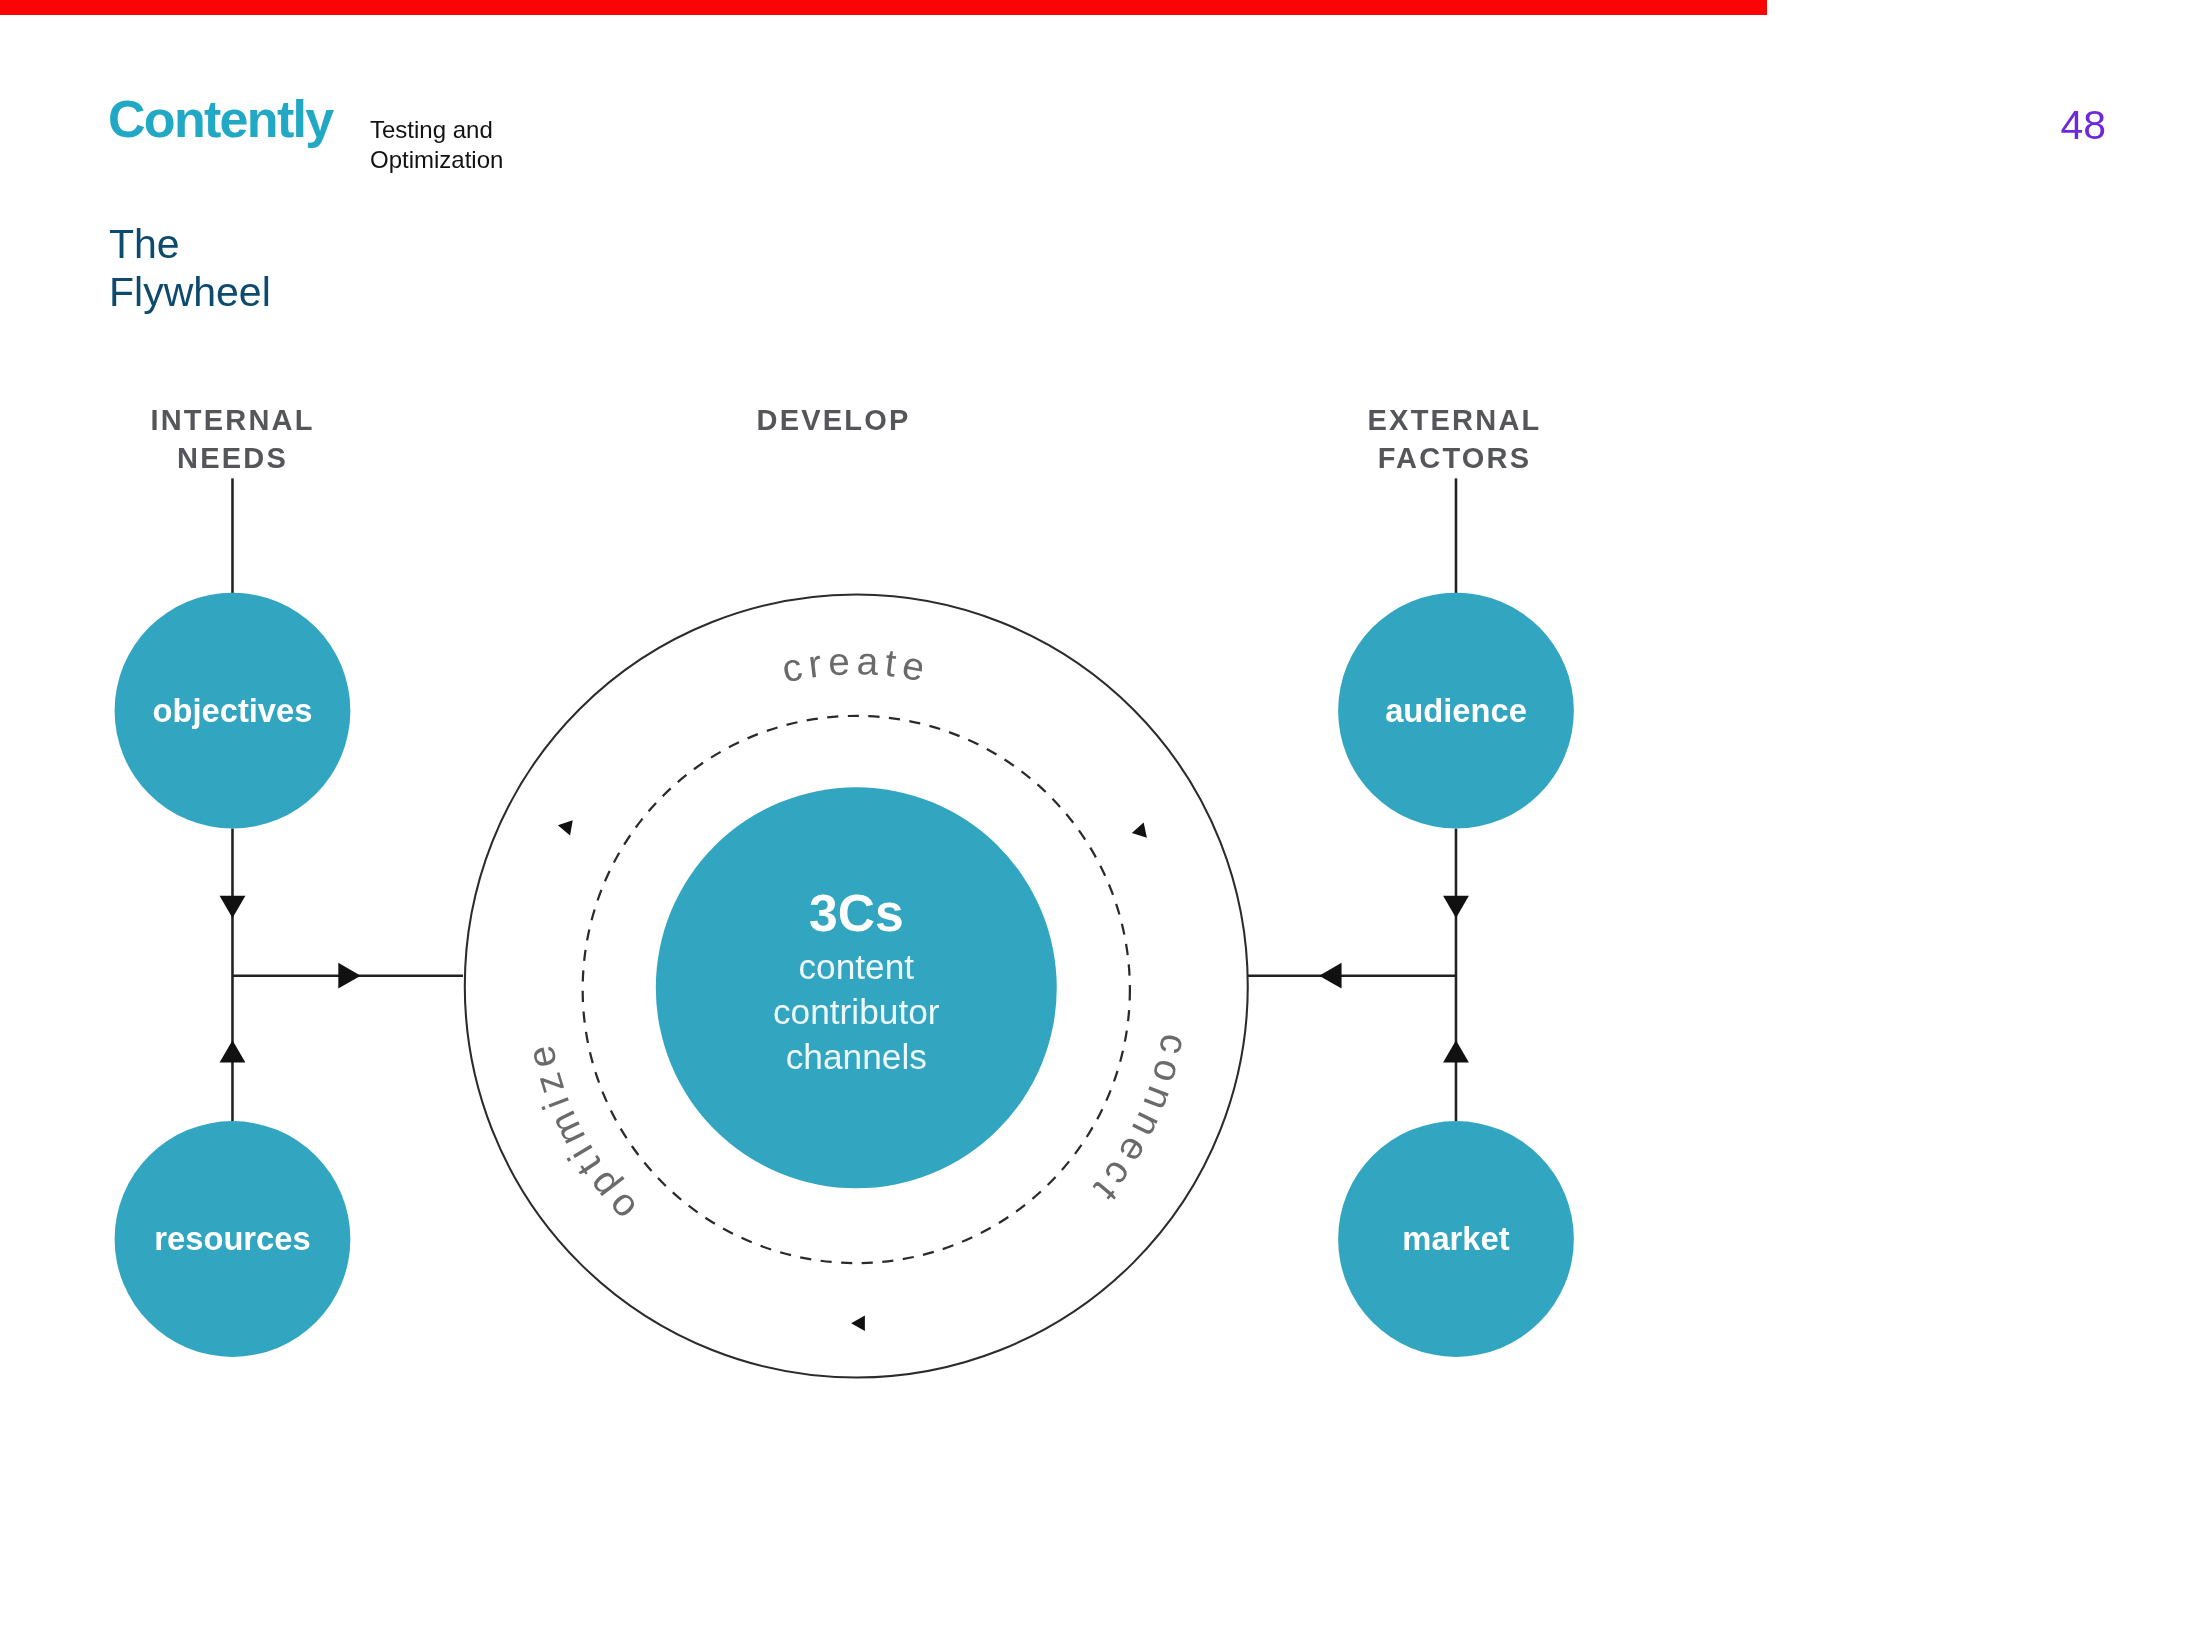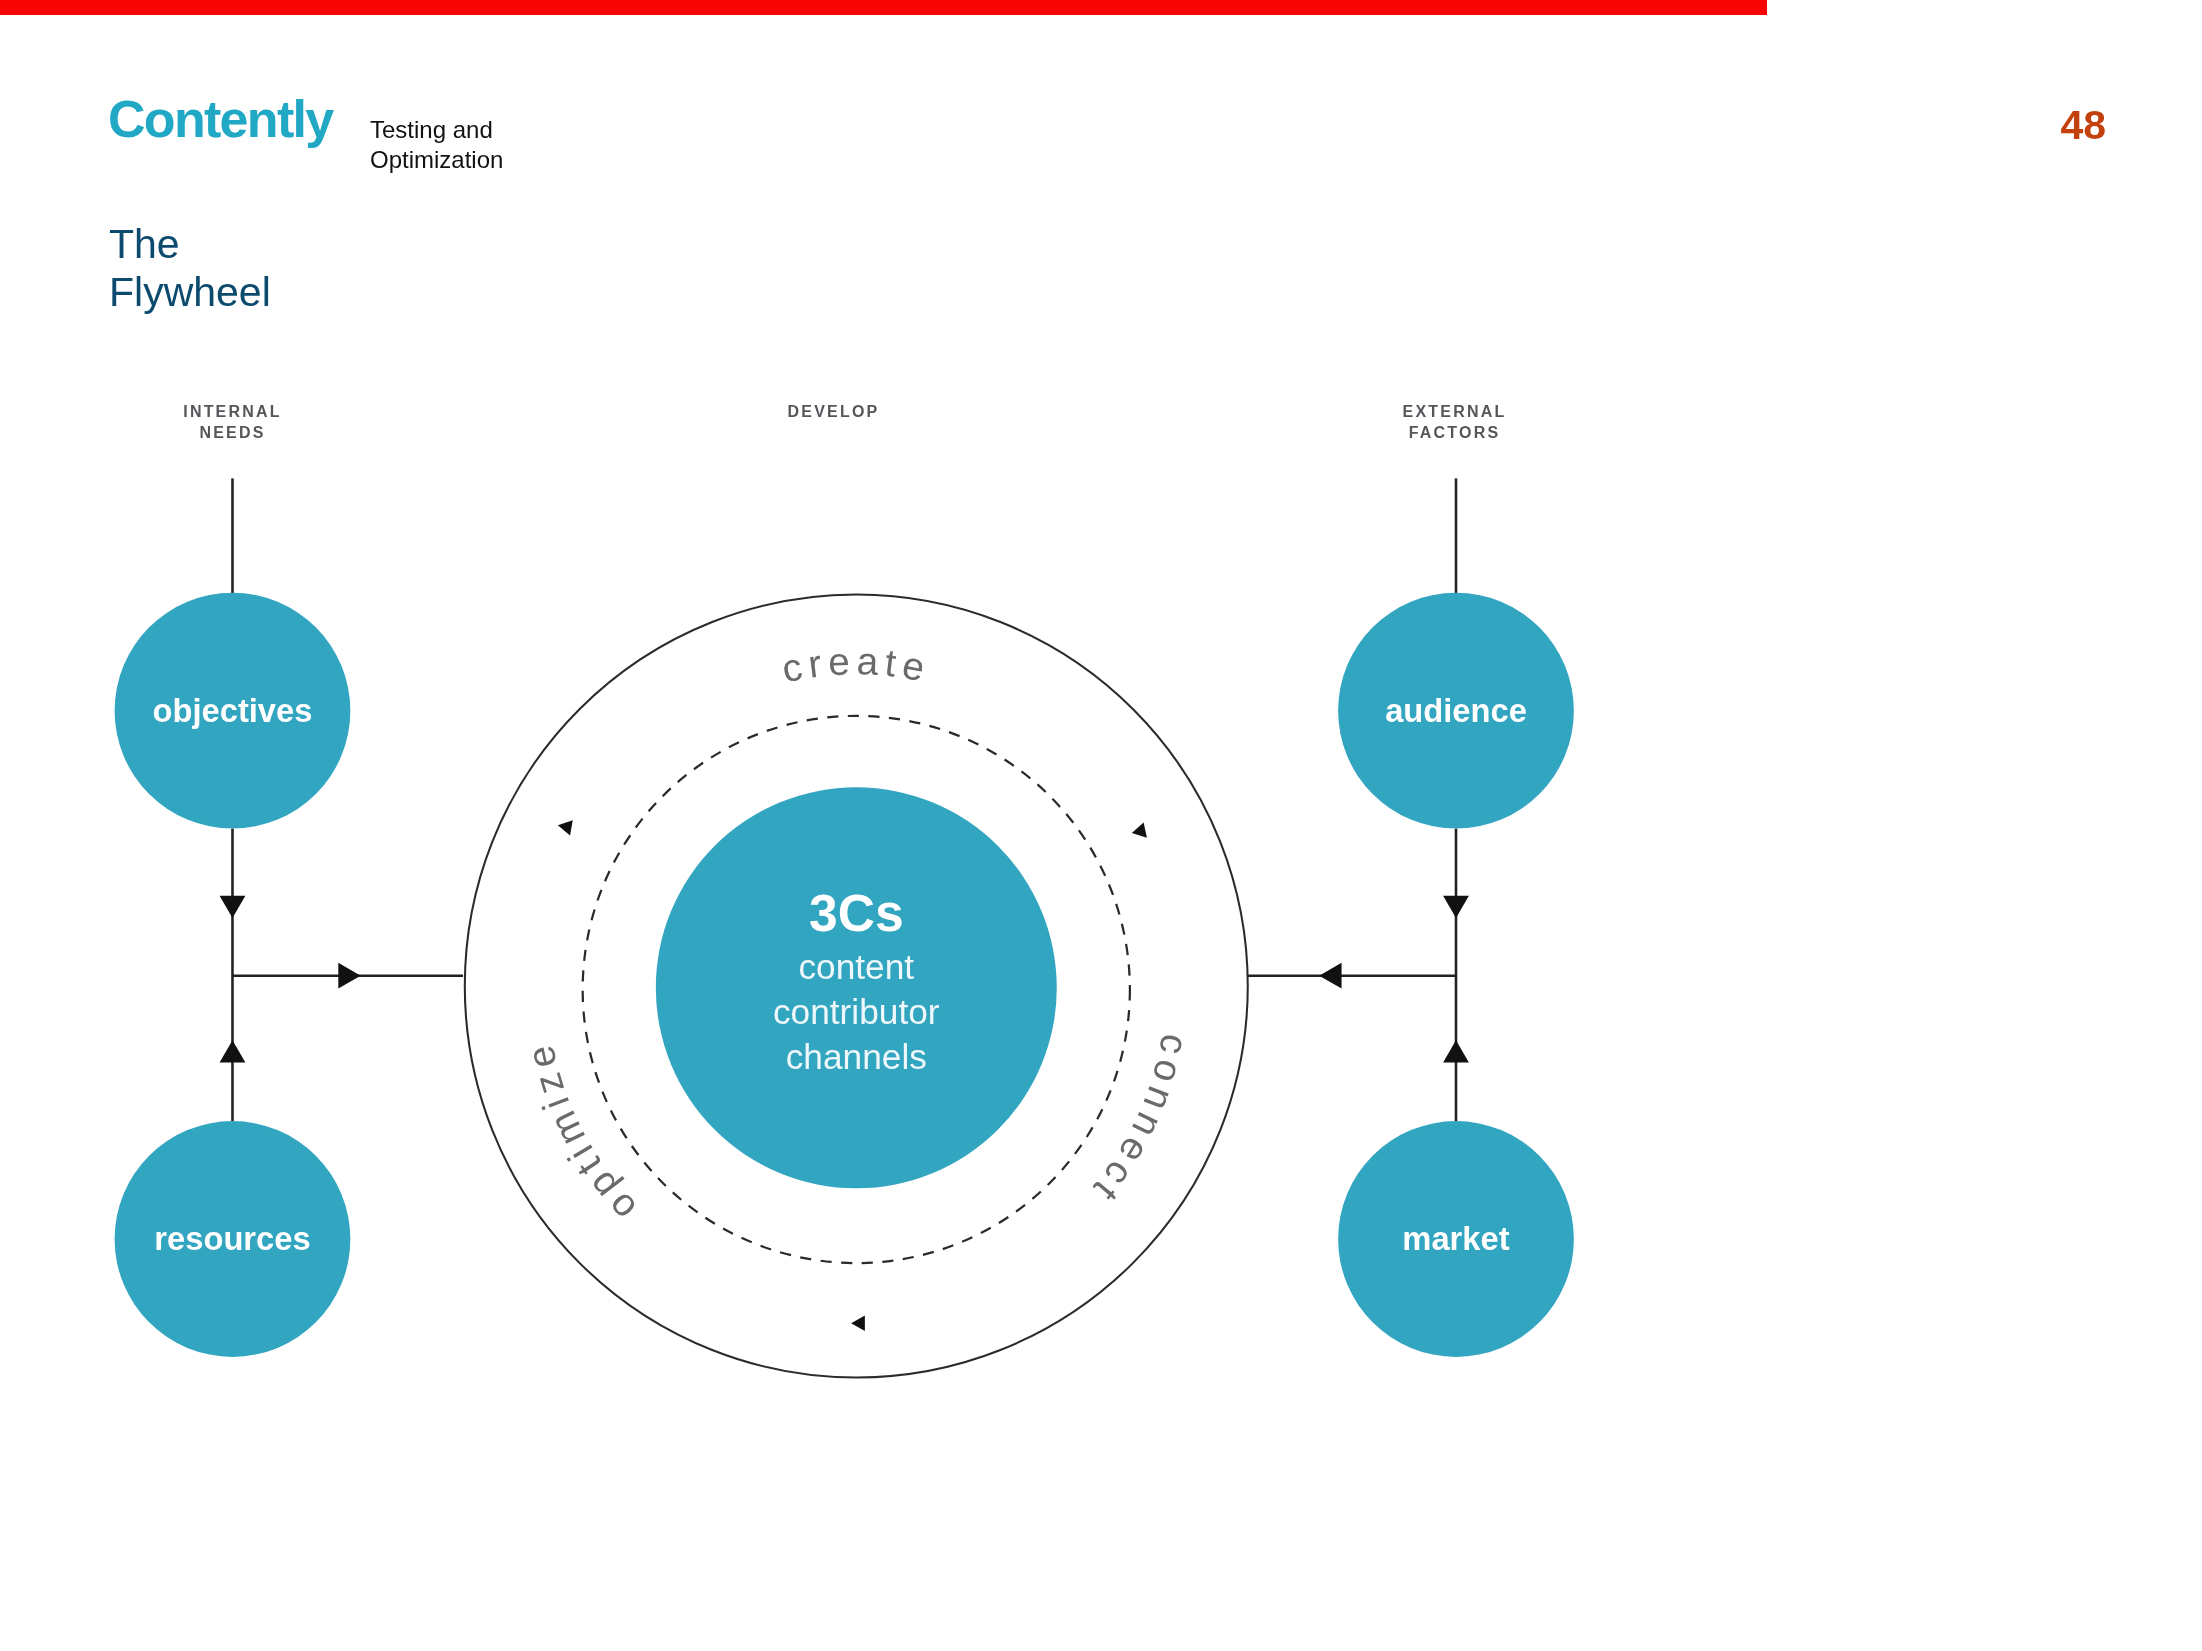--- a/index.html
+++ b/index.html
@@ -12,29 +12,29 @@
   .logo {
     position:absolute; left:108px; top:89px;
     font-size:52px; font-weight:700; letter-spacing:-1.7px; color:#21a8c5;
   }
   .deck-title {
     position:absolute; left:370px; top:115px;
     font-size:24px; font-weight:400; color:#121212; line-height:1.25; white-space:pre-line;
   }
   .page-number {
     position:absolute; top:102px; right:117px;
-    font-size:41px; font-weight:700; color:#c2410c;
+    font-size:41px; font-weight:400; color:#6d28d9;
   }
   .slide-title {
     position:absolute; left:109px; top:220px;
     font-size:41px; font-weight:400; color:#0c4a6e; line-height:1.18; white-space:pre-line;
   }
   .col-header {
     position:absolute; top:401px; width:379px; text-align:center;
-    font-size:16px; font-weight:700; letter-spacing:2.2px; color:#55565a;
+    font-size:29px; font-weight:700; letter-spacing:2.2px; color:#55565a;
     line-height:1.32; white-space:pre-line;
   }
   #col-internal { left:43px; }
   #col-develop  { left:644px; }
   #col-external { left:1265px; }
 
   svg.diagram { position:absolute; left:0; top:0; width:2203px; height:1652px; }
 
   .node-label { font-size:38px; font-weight:700; fill:#ffffff; text-anchor:middle; }
   .hub-title  { font-size:60px; font-weight:700; fill:#ffffff; text-anchor:middle; }

